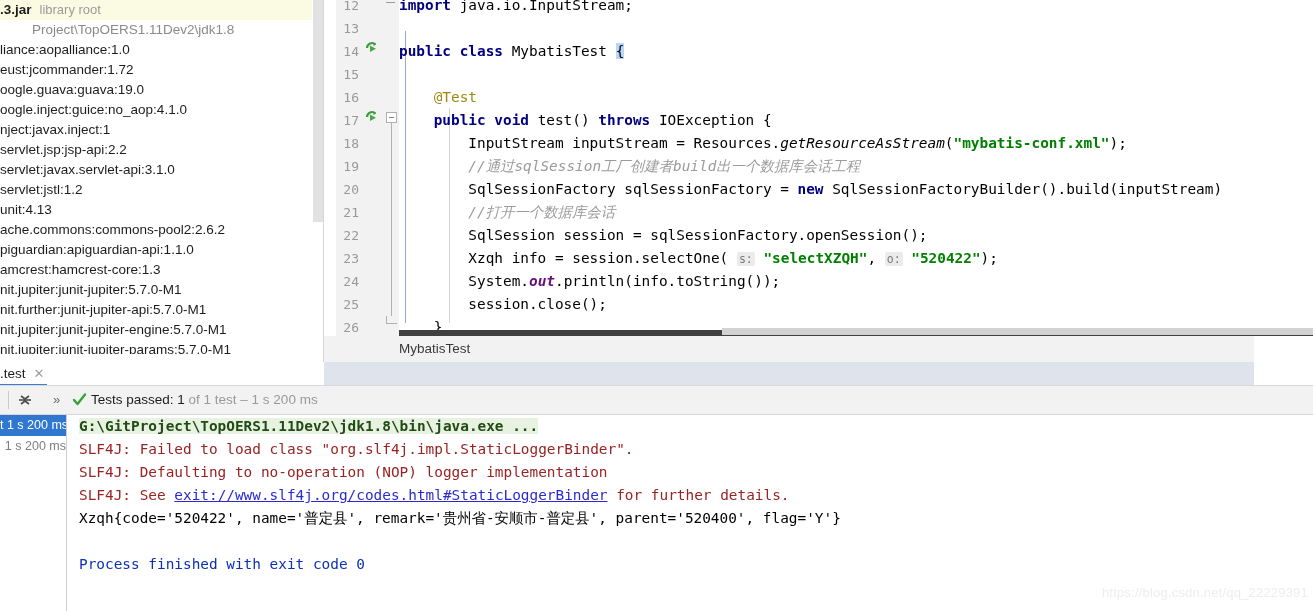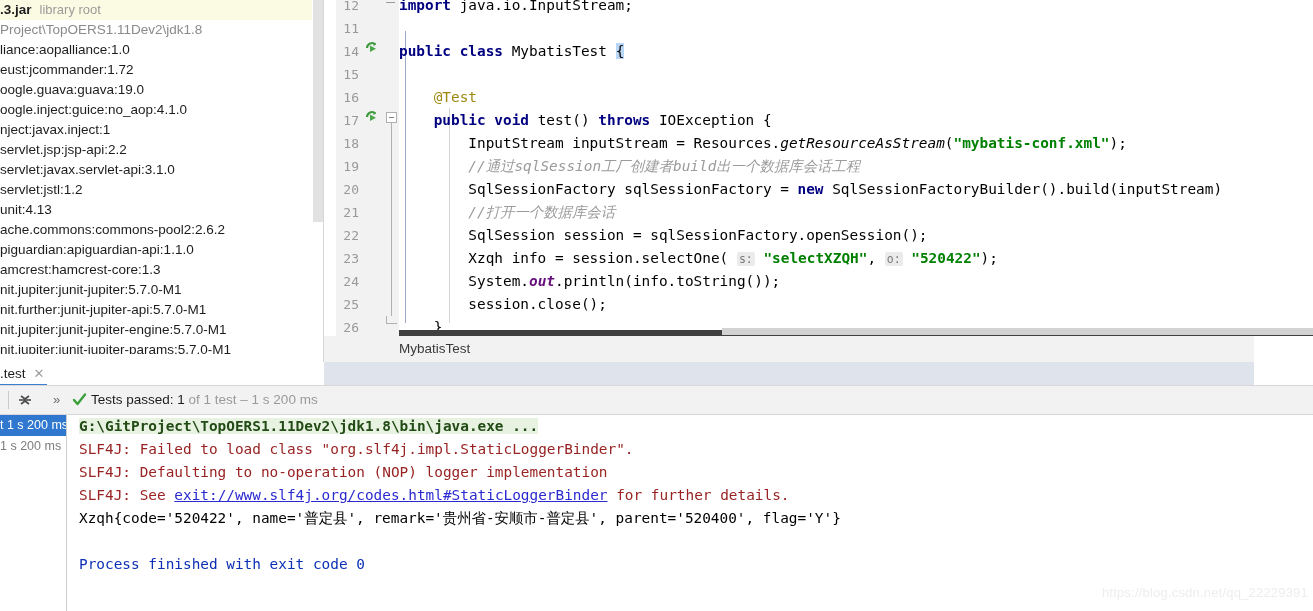--- a/index.html
+++ b/index.html
@@ -23,21 +23,21 @@
   .dep-panel {
     position:absolute; left:0; top:0; width:312px; height:362px;
     background:#ffffff; overflow:hidden;
   }
   .dep-row {
     height:20px; line-height:20px; font-size:13.5px; color:#1c1c1c;
     white-space:nowrap; padding-left:0px; overflow:hidden;
     font-family:"Liberation Sans", sans-serif;
   }
   .dep-row.hl { background:#fbfbe4; }
-  .dep-row.muted { color:#8a8a8a; }
+  .dep-row.muted { color:#8a8a8a;margin-left:32px; }
   .dep-row .sub { color:#9b9b9b; padding-left:8px; font-size:13px; }
   .dep-row .bold { font-weight:600; }
 
   .dep-scrollbar {
     position:absolute; left:313px; top:0px; width:10px; height:362px; background:#ffffff;
   }
   .dep-scrollbar .thumb {
     position:absolute; left:0px; top:0px; width:10px; height:222px; background:#e2e2e2;
   }
   .dep-divider { position:absolute; left:323px; top:0; width:1px; height:362px; background:#d6d6d6; }
@@ -113,21 +113,21 @@
   .tb-icon { position:absolute; left:16px; top:6px; width:20px; height:16px; }
   .tb-chev { position:absolute; left:53px; top:0px; height:28px; line-height:28px; font-size:13px; color:#6b6b6b; }
   .tb-check { position:absolute; left:72px; top:6px; width:15px; height:15px; }
   .tb-text { position:absolute; left:91px; top:0; height:28px; line-height:28px; font-size:13.5px; color:#1c1c1c; }
   .tb-text .dim { color:#9a9a9a; }
   .test-toolbar-sep { position:absolute; left:0; top:414px; width:1313px; height:1px; background:#d8d8d8; }
 
   
   .test-tree { position:absolute; left:0; top:415px; width:66px; height:196px; background:#ffffff; }
   .tt-row { position:absolute; left:0; width:66px; height:21px; line-height:21px;
-            font-size:12.5px; text-align:right; padding-right:5px; box-sizing:border-box;
+            font-size:12.5px; text-align:right; box-sizing:border-box;
             font-family:"Liberation Sans", sans-serif; white-space:nowrap; }
   .tt-row.selected { background:#2f77cf; color:#ffffff; }
   .tt-row.normal { color:#7d7d7d; }
   .tree-divider { position:absolute; left:66px; top:415px; width:1px; height:196px; background:#cfcfcf; }
 
   
   .console { position:absolute; left:67px; top:415px; width:1246px; height:196px; background:#ffffff; overflow:hidden; }
   .cn-line {
     position:absolute; left:12px; height:23px; line-height:23px; white-space:pre;
     font-family:"DejaVu Sans Mono", monospace; font-size:14.4px;
@@ -214,21 +214,21 @@
 
   <div class="dep-scrollbar">
     <div class="thumb"></div>
   </div>
   <div class="dep-divider"></div>
 
   <div class="editor">
 
     <div class="gutter">
       <div class="ln" style="top:-6px">12</div>
-      <div class="ln" style="top:17px">11</div>
+      <div class="ln" style="top:17px">13</div>
       <div class="ln" style="top:40px">14</div>
       <div class="ln" style="top:63px">15</div>
       <div class="ln" style="top:86px">16</div>
       <div class="ln" style="top:109px">17</div>
       <div class="ln" style="top:132px">18</div>
       <div class="ln" style="top:155px">19</div>
       <div class="ln" style="top:178px">20</div>
       <div class="ln" style="top:201px">21</div>
       <div class="ln" style="top:224px">22</div>
       <div class="ln" style="top:247px">23</div>

